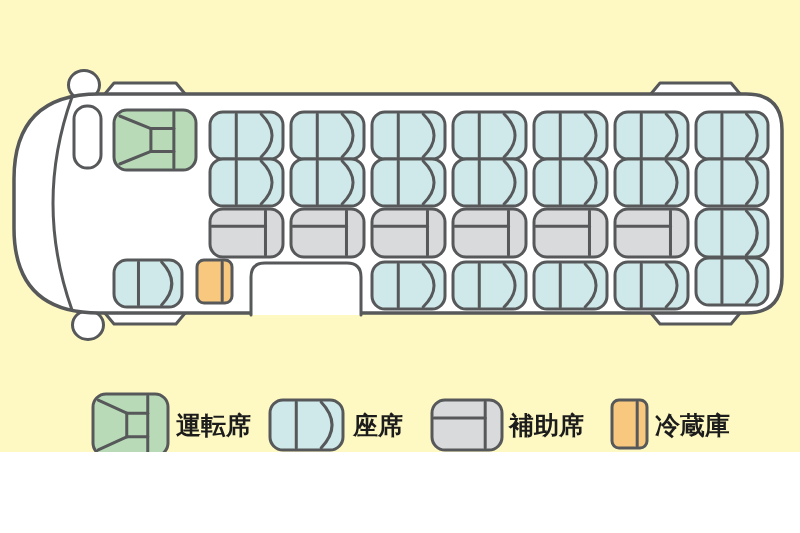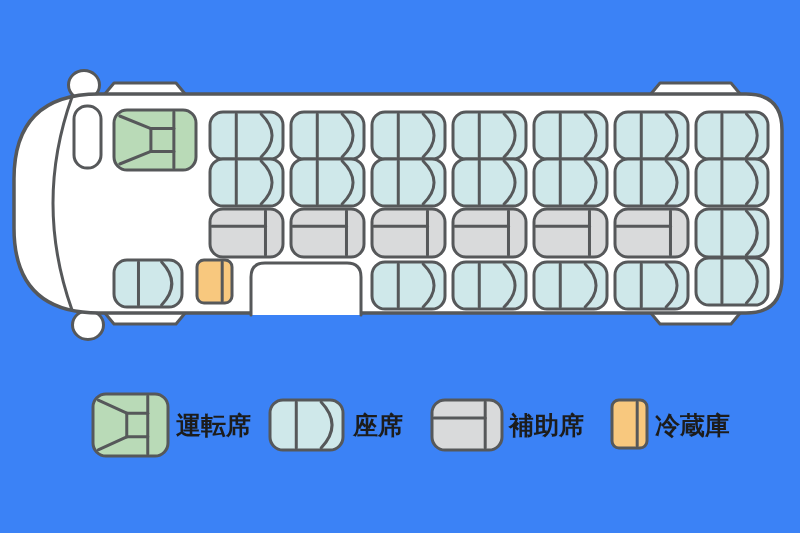--- a/index.html
+++ b/index.html
@@ -1,16 +1,16 @@
 <!DOCTYPE html>
 <html><head>
 <meta charset="utf-8">
 <style>
   html,body{margin:0;padding:0;background:#ffffff;}
-  .stage{position:relative;width:800px;height:533px;background:#3b82f6;overflow:hidden;
+  .stage{position:relative;width:800px;height:452px;background:#fef9c3;overflow:hidden;
          font-family:"Liberation Sans","DejaVu Sans",sans-serif;}
   svg{display:block;}
   .lg{font-family:"Liberation Sans","DejaVu Sans",sans-serif;font-size:25px;font-weight:700;fill:#1c1c1c;}
 </style>
 </head>
 <body>
 
 <div class="stage">
   <svg width="800" height="533" viewBox="0 0 800 533">
 

